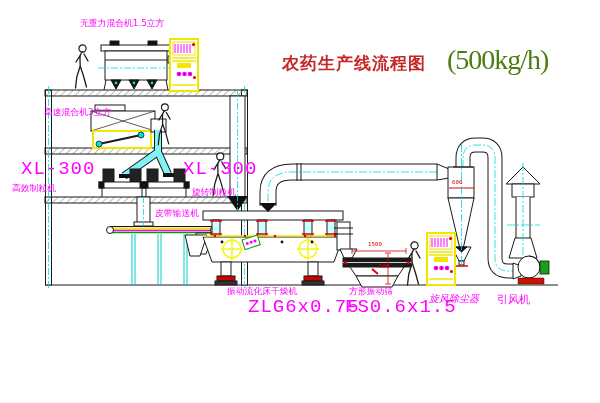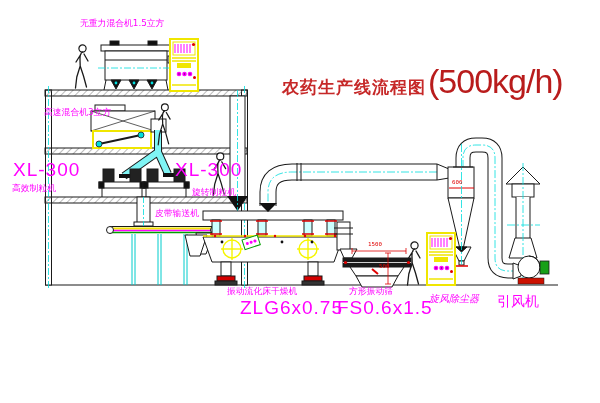--- a/index.html
+++ b/index.html
@@ -1,27 +1,27 @@
 <!DOCTYPE html>
 <html><head>
 <meta charset="utf-8">
 <style>
   html,body{margin:0;padding:0;background:#fff;}
   #canvas{position:relative;width:600px;height:403px;background:#ffffff;overflow:hidden;
           font-family:"DejaVu Sans",sans-serif;}
   #draw{position:absolute;left:0;top:0;}
   .lbl{position:absolute;color:#FF00FF;white-space:nowrap;line-height:1;
        font-family:"DejaVu Sans",sans-serif;}
-  .model{font-family:Liberation Sans, sans-serif;font-weight:normal;letter-spacing:1px;}
+  .model{font-family:Liberation Mono, monospace;font-weight:normal;letter-spacing:1px;margin-left:8px;}
   .tiny{font-size:10px;transform:scale(0.58);transform-origin:left top;color:#E00000;
         font-family:"DejaVu Sans Mono",monospace;}
   .small{font-size:10px;transform:scale(0.88);transform-origin:left top;}
-  #title-block{position:absolute;left:282px;top:44px;display:flex;align-items:baseline;gap:2px;margin-top:18px;}
+  #title-block{position:absolute;left:282px;top:44px;display:flex;align-items:baseline;gap:21px;}
   #title-cn{font-size:17px;color:#C62828;font-weight:bold;letter-spacing:1px;}
-  #title-cap{font-size:34px;color:#b91c1c;font-family:Liberation Sans, sans-serif;letter-spacing:-1px;}
+  #title-cap{font-size:28px;color:#4d7c0f;font-family:Liberation Serif, serif;letter-spacing:-1px;}
 </style>
 </head>
 <body>
 
 <div id="canvas">
 
 <svg id="draw" width="600" height="403" viewBox="0 0 600 403">
   <defs>
     <pattern id="hatch" width="5" height="5" patternUnits="userSpaceOnUse" patternTransform="rotate(45)">
       <line x1="0" y1="0" x2="0" y2="5" stroke="#777" stroke-width="1"></line>
@@ -298,19 +298,19 @@
 <span class="lbl model" style="left:13px;top:160px;font-size:19px;">XL-300</span>
 <span class="lbl small" style="left:12px;top:184px;">高效制粒机</span>
 <span class="lbl model" style="left:175px;top:160px;font-size:19px;">XL-300</span>
 <span class="lbl small" style="left:192px;top:188px;">旋转制粒机</span>
 <span class="lbl small" style="left:155px;top:209px;">皮带输送机</span>
 <span class="lbl small" style="left:227px;top:287px;">振动流化床干燥机</span>
 <span class="lbl model" style="left:240px;top:298px;font-size:19px;">ZLG6x0.75</span>
 <span class="lbl small" style="left:349px;top:287px;">方形振动筛</span>
 <span class="lbl model" style="left:337px;top:298px;font-size:19px;">FS0.6x1.5</span>
 <span class="lbl" style="left:429px;top:294px;font-size:10px;font-style:italic;">旋风除尘器</span>
-<span class="lbl" style="left:497px;top:294px;font-size:14px;">引风机</span>
+<span class="lbl" style="left:497px;top:294px;font-size:11px;">引风机</span>
 
 <span class="lbl tiny" style="left:368px;top:241px;">1500</span>
 <span class="lbl tiny" style="left:452px;top:179px;">600</span>
 <span class="lbl tiny" style="left:379px;top:263px;transform:scale(0.58) rotate(-90);">500</span>
 
 </div>
 
 </body></html>

